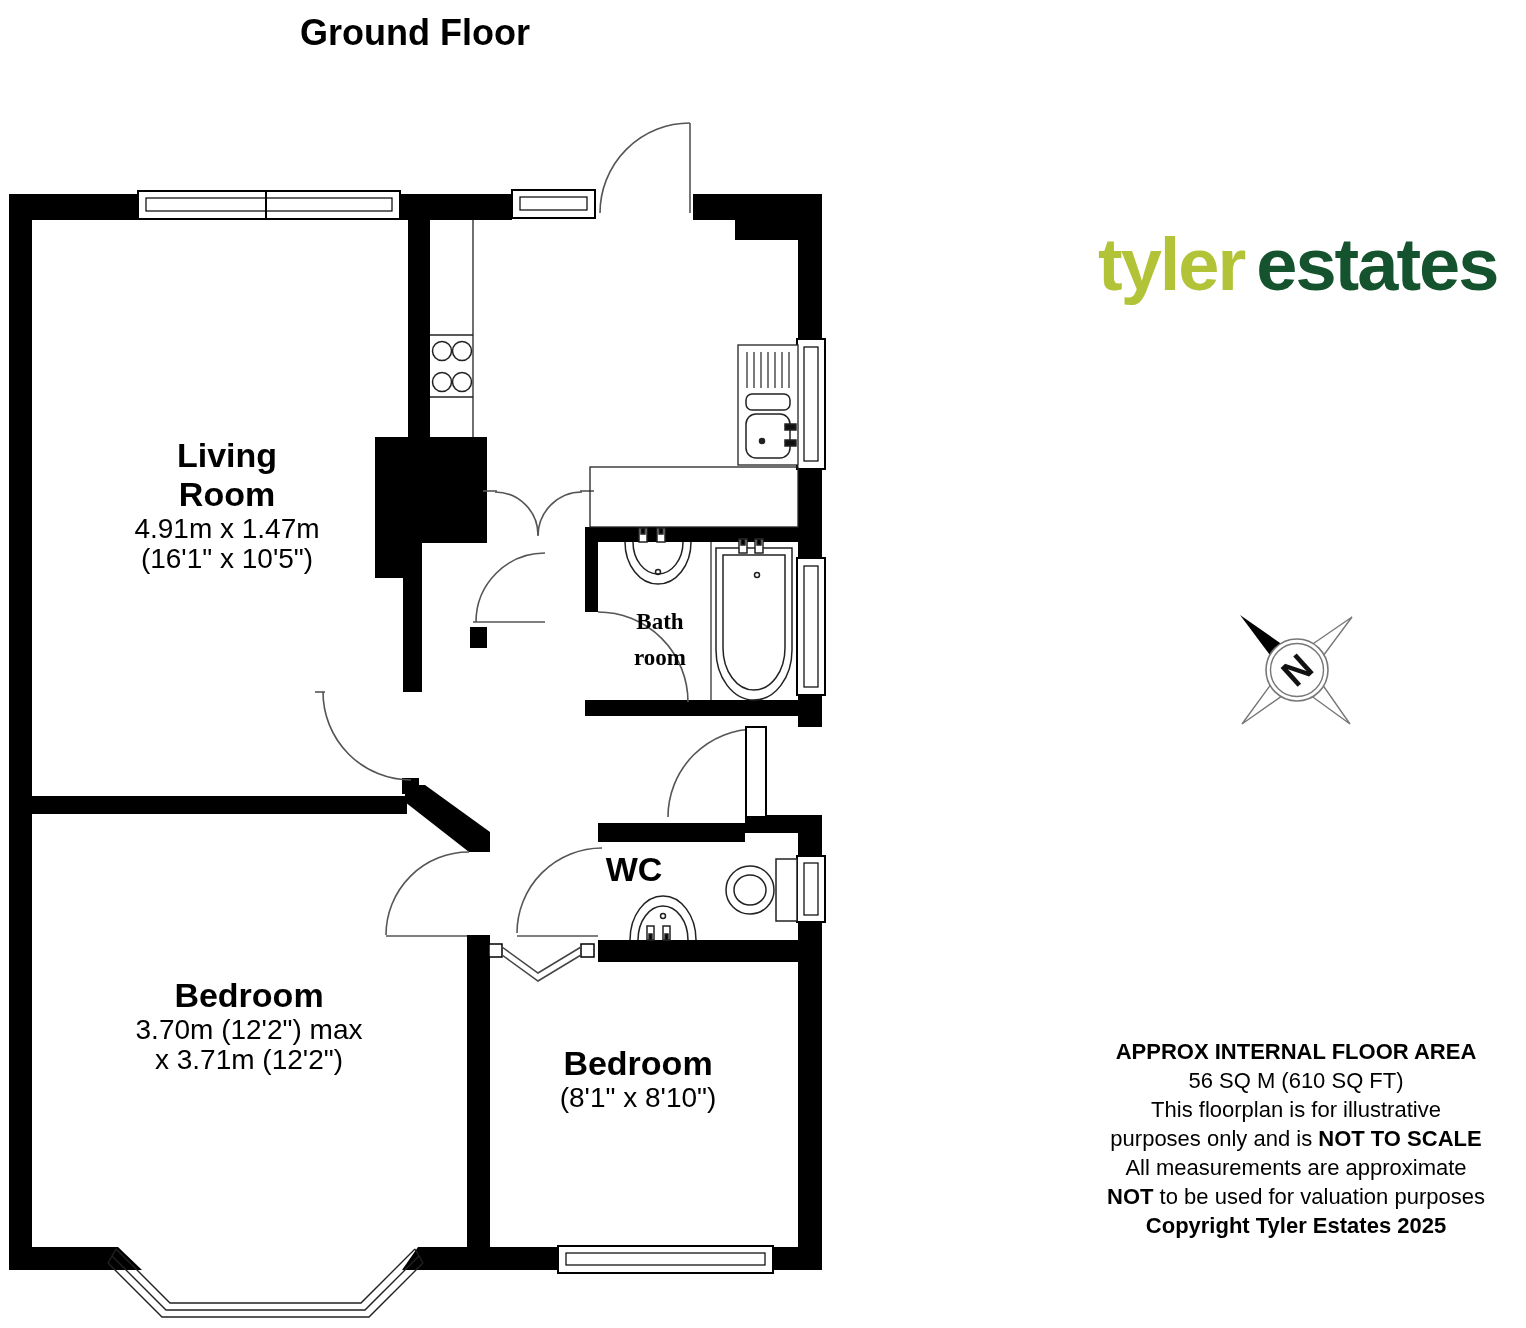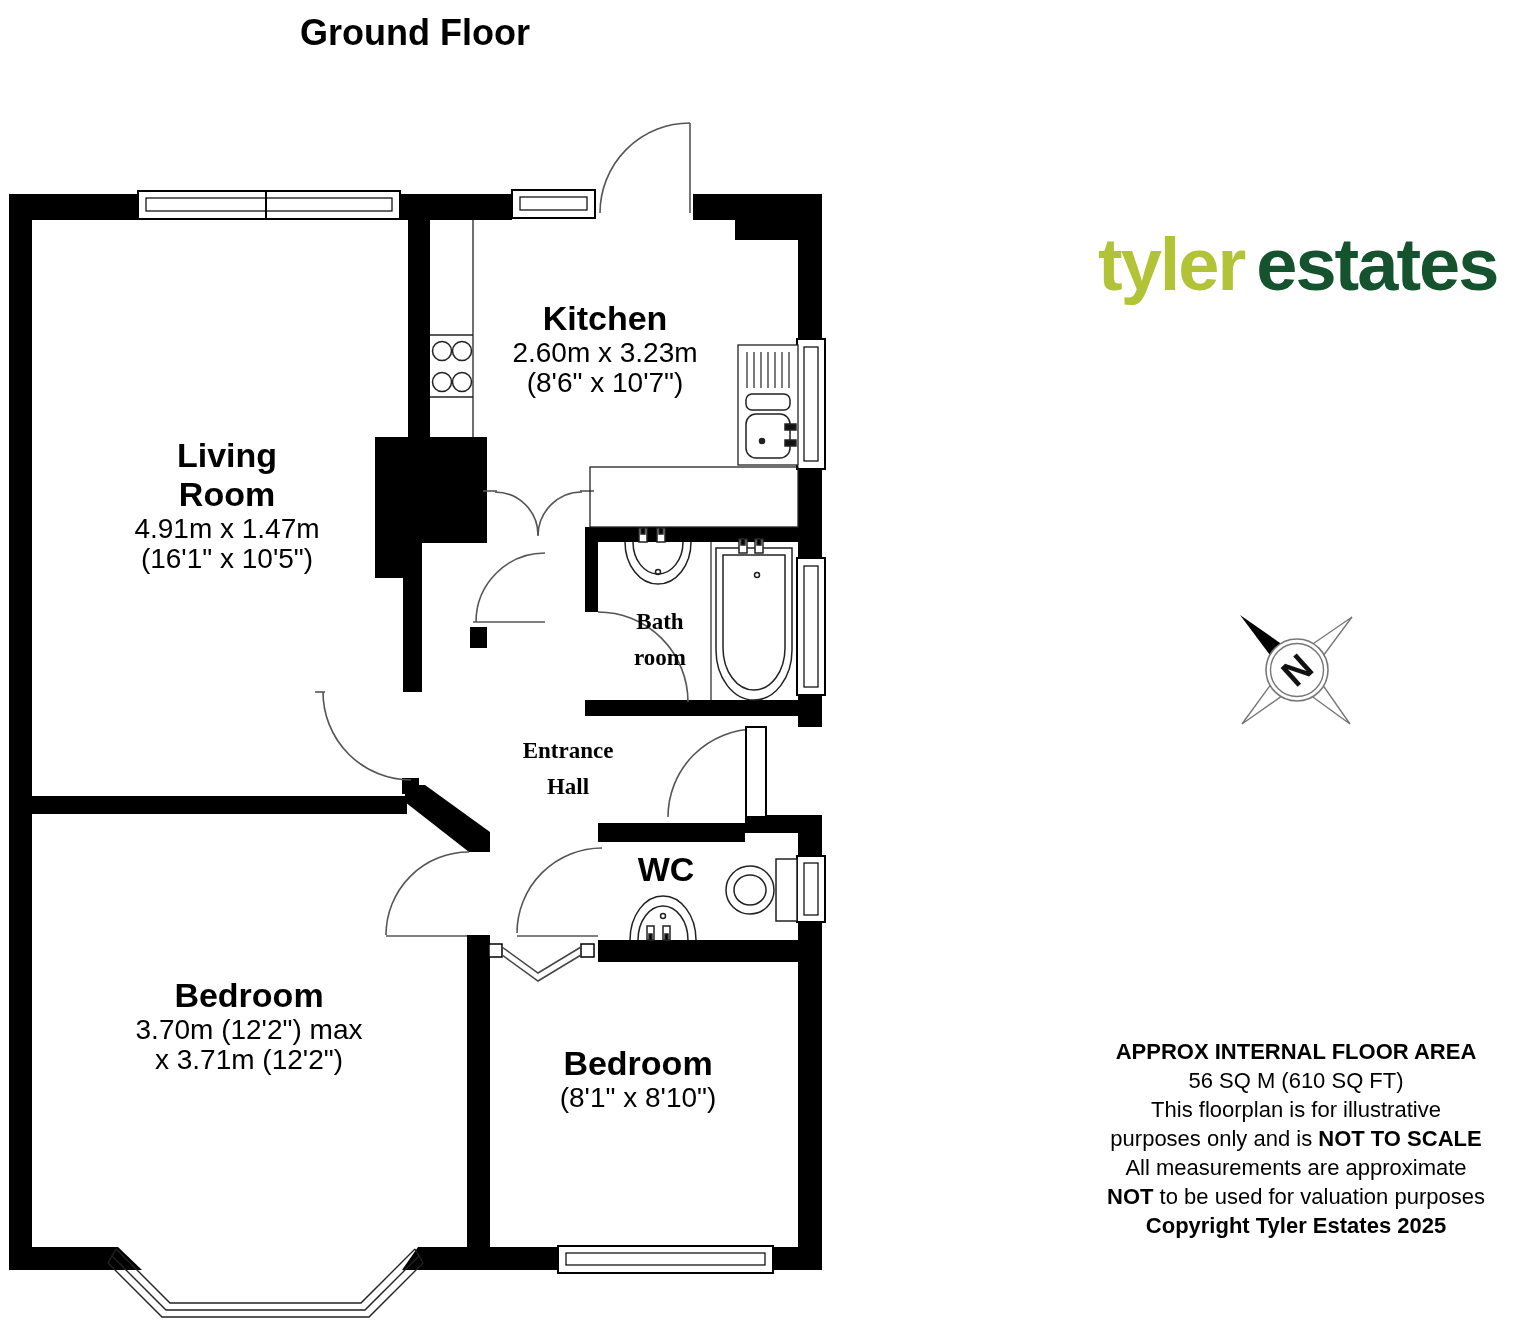--- a/index.html
+++ b/index.html
@@ -17,21 +17,21 @@
   .logo .t1{color:#b2c337;}
   .logo .t2{color:#14532d;margin-left:12px;}
   .room-label{ text-align:center; }
   .room-name{font-weight:bold;font-size:34px;line-height:39px;}
   .room-name.md{font-size:23px;line-height:36px;font-family:Liberation Serif, serif;}
   .room-dims{font-size:28px;line-height:30px;}
   #label-living{left:77px;top:436px;width:300px;}
   #label-kitchen{left:455px;top:299px;width:300px;}
   #label-bathroom{left:560px;top:604px;width:200px;}
   #label-hall{left:443px;top:733px;width:250px;}
-  #label-wc{left:616px;top:850px;width:100px;}
+  #label-wc{left:584px;top:850px;width:100px;}
   #label-bedroom1{left:99px;top:976px;width:300px;}
   #label-bedroom2{left:488px;top:1044px;width:300px;}
   #disclaimer{
     left:1046px;top:1037px;width:500px;text-align:center;
     font-size:22px;line-height:29px;
   }
   .b{font-weight:bold;}
 </style>
 </head>
 <body>
@@ -227,35 +227,26 @@
     <span class="t1">tyler</span><span class="t2">estates</span>
   </div>
 
   <div class="abs room-label" id="label-living">
     <div class="room-name">Living</div>
     <div class="room-name">Room</div>
     <div class="room-dims">4.91m x 1.47m</div>
     <div class="room-dims">(16'1" x 10'5")</div>
   </div>
 
-  <div class="abs room-label" id="label-kitchen">
-    <div class="room-name">Kitchen</div>
-    <div class="room-dims">2.60m x 3.23m</div>
-    <div class="room-dims">(8'6" x 10'7")</div>
-  </div>
 
   <div class="abs room-label" id="label-bathroom">
     <div class="room-name md">Bath</div>
     <div class="room-name md">room</div>
   </div>
 
-  <div class="abs room-label" id="label-hall">
-    <div class="room-name md">Entrance</div>
-    <div class="room-name md">Hall</div>
-  </div>
 
   <div class="abs room-label" id="label-wc">
     <div class="room-name">WC</div>
   </div>
 
   <div class="abs room-label" id="label-bedroom1">
     <div class="room-name">Bedroom</div>
     <div class="room-dims">3.70m (12'2") max</div>
     <div class="room-dims">x 3.71m (12'2")</div>
   </div>

